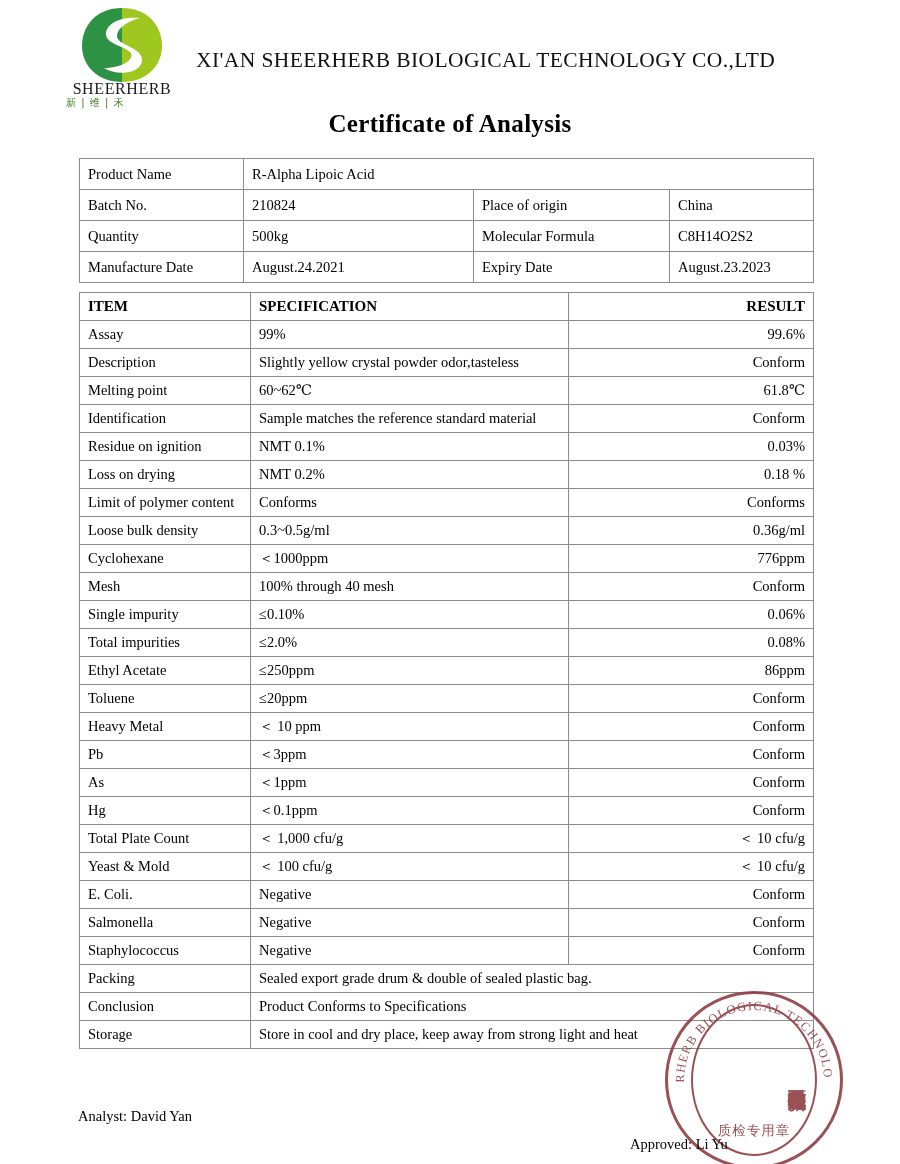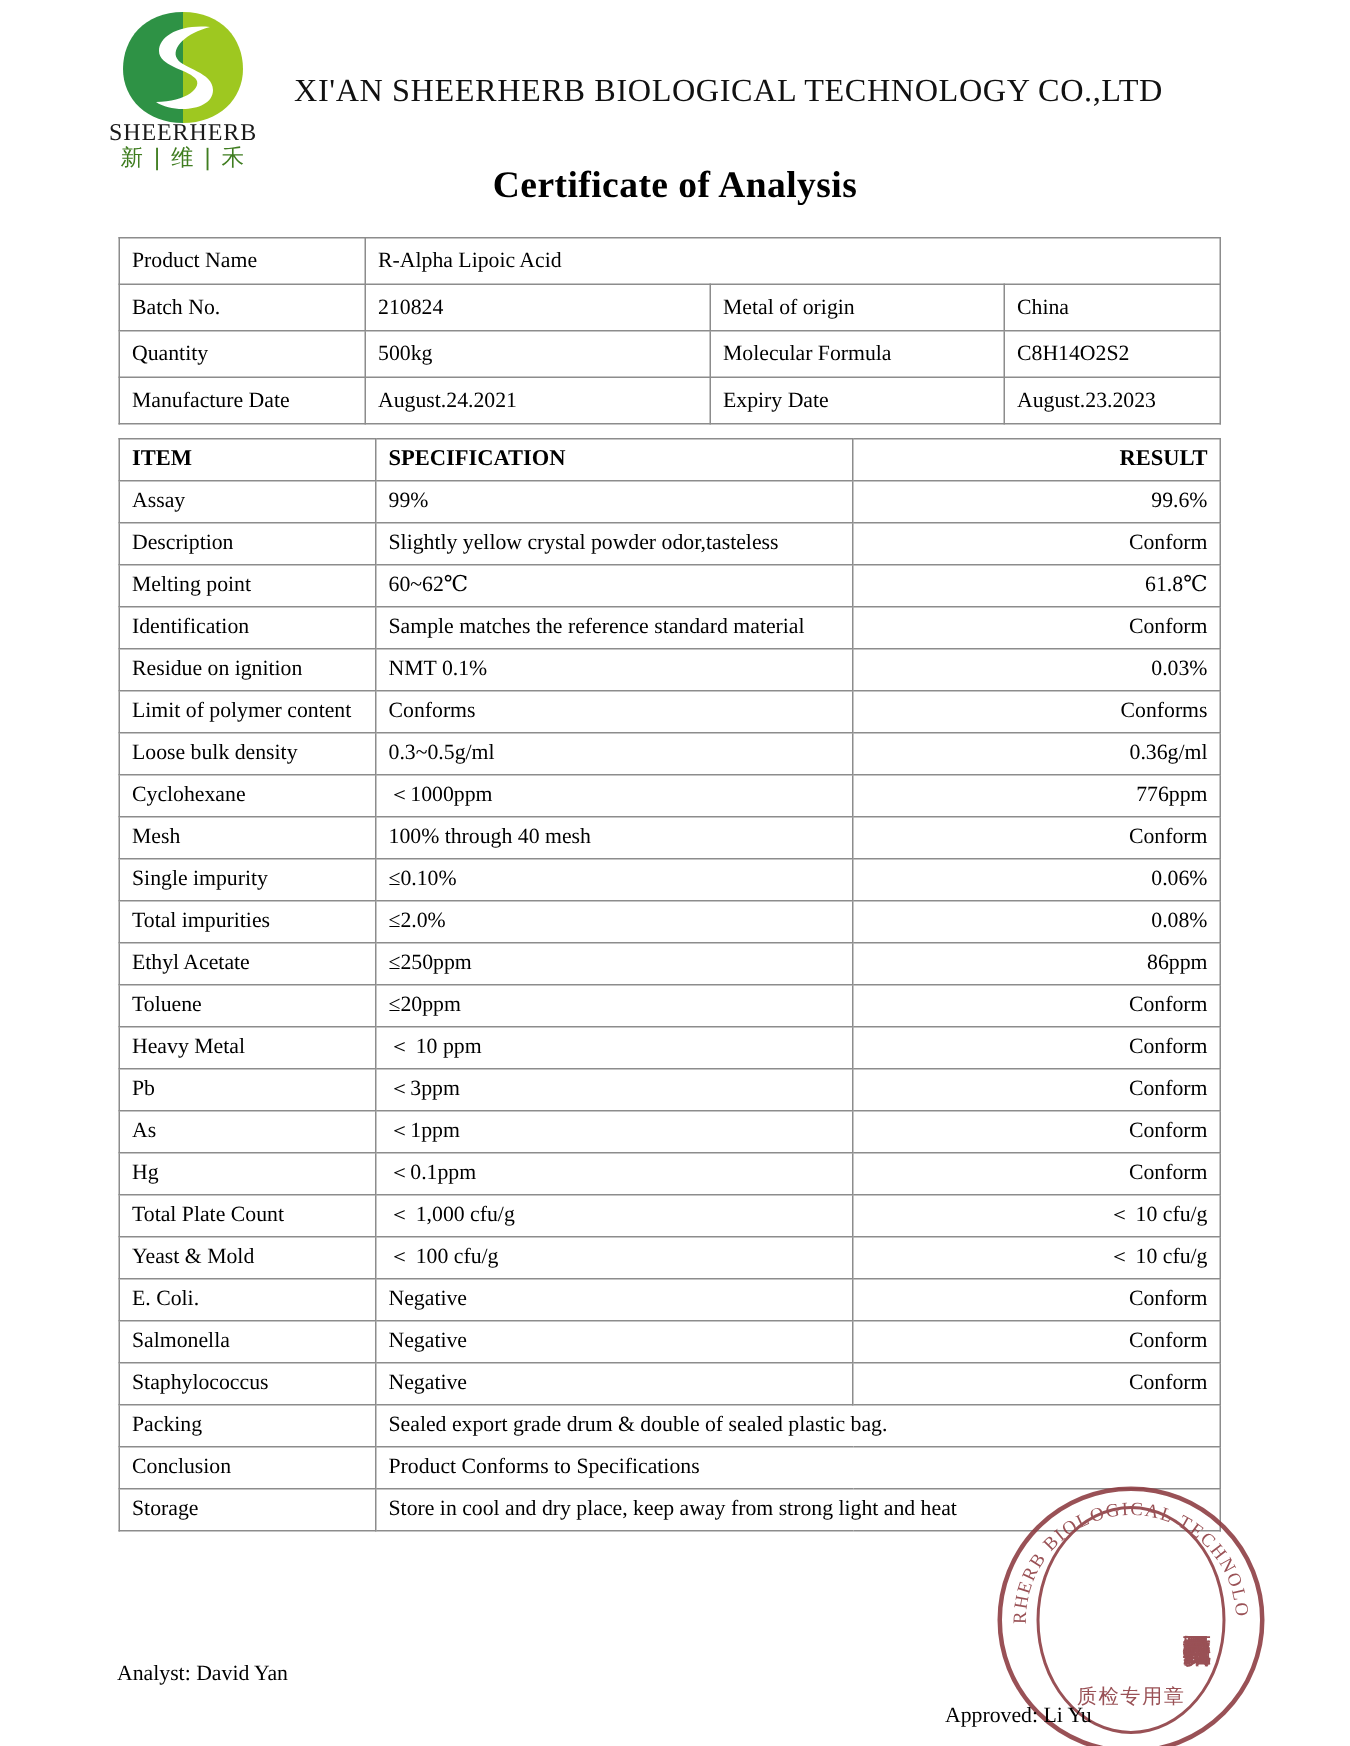--- a/index.html
+++ b/index.html
@@ -47,23 +47,23 @@
     font-weight: normal;
     font-size: 16px;
     letter-spacing: 0.6px;
     color: #1a1a1a;
   }
   .logo-cn {
     position: absolute;
     left: 0;
     top: 90px;
     width: 112px;
-    text-align: center;
+    text-align: left;
     font-family: "DejaVu Sans", sans-serif;
-    font-size: 15px;
+    font-size: 10px;
     letter-spacing: 1px;
     color: #3f7d20;
   }
   .company-title {
     position: absolute;
     left: 196px;
     top: 48px;
     width: 660px;
     font-size: 21.5px;
     letter-spacing: 0.4px;
@@ -219,21 +219,21 @@
     <col style="width:144px">
   </colgroup>
   <tbody>
     <tr>
       <td class="c-left">Product Name</td>
       <td class="c-left" colspan="3">R-Alpha Lipoic Acid</td>
     </tr>
     <tr>
       <td class="c-left">Batch No.</td>
       <td class="c-left">210824</td>
-      <td class="c-left">Metal of origin</td>
+      <td class="c-left">Place of origin</td>
       <td class="c-left">China</td>
     </tr>
     <tr>
       <td class="c-left">Quantity</td>
       <td class="c-left">500kg</td>
       <td class="c-left">Molecular Formula</td>
       <td class="c-left">C8H14O2S2</td>
     </tr>
     <tr>
       <td class="c-left">Manufacture Date</td>
@@ -275,20 +275,25 @@
         <td class="c-left">Identification</td>
         <td class="c-left">Sample matches the reference standard material</td>
         <td class="c-center">Conform</td>
       </tr>
       <tr>
         <td class="c-left">Residue on ignition</td>
         <td class="c-left">NMT 0.1%</td>
         <td class="c-center">0.03%</td>
       </tr>
       <tr>
+        <td class="c-left">Loss on drying</td>
+        <td class="c-left">NMT 0.2%</td>
+        <td class="c-center">0.18 %</td>
+      </tr>
+      <tr>
         <td class="c-left">Limit of polymer content</td>
         <td class="c-left">Conforms</td>
         <td class="c-center">Conforms</td>
       </tr>
       <tr>
         <td class="c-left">Loose bulk density</td>
         <td class="c-left">0.3~0.5g/ml</td>
         <td class="c-center">0.36g/ml</td>
       </tr>
       <tr>

